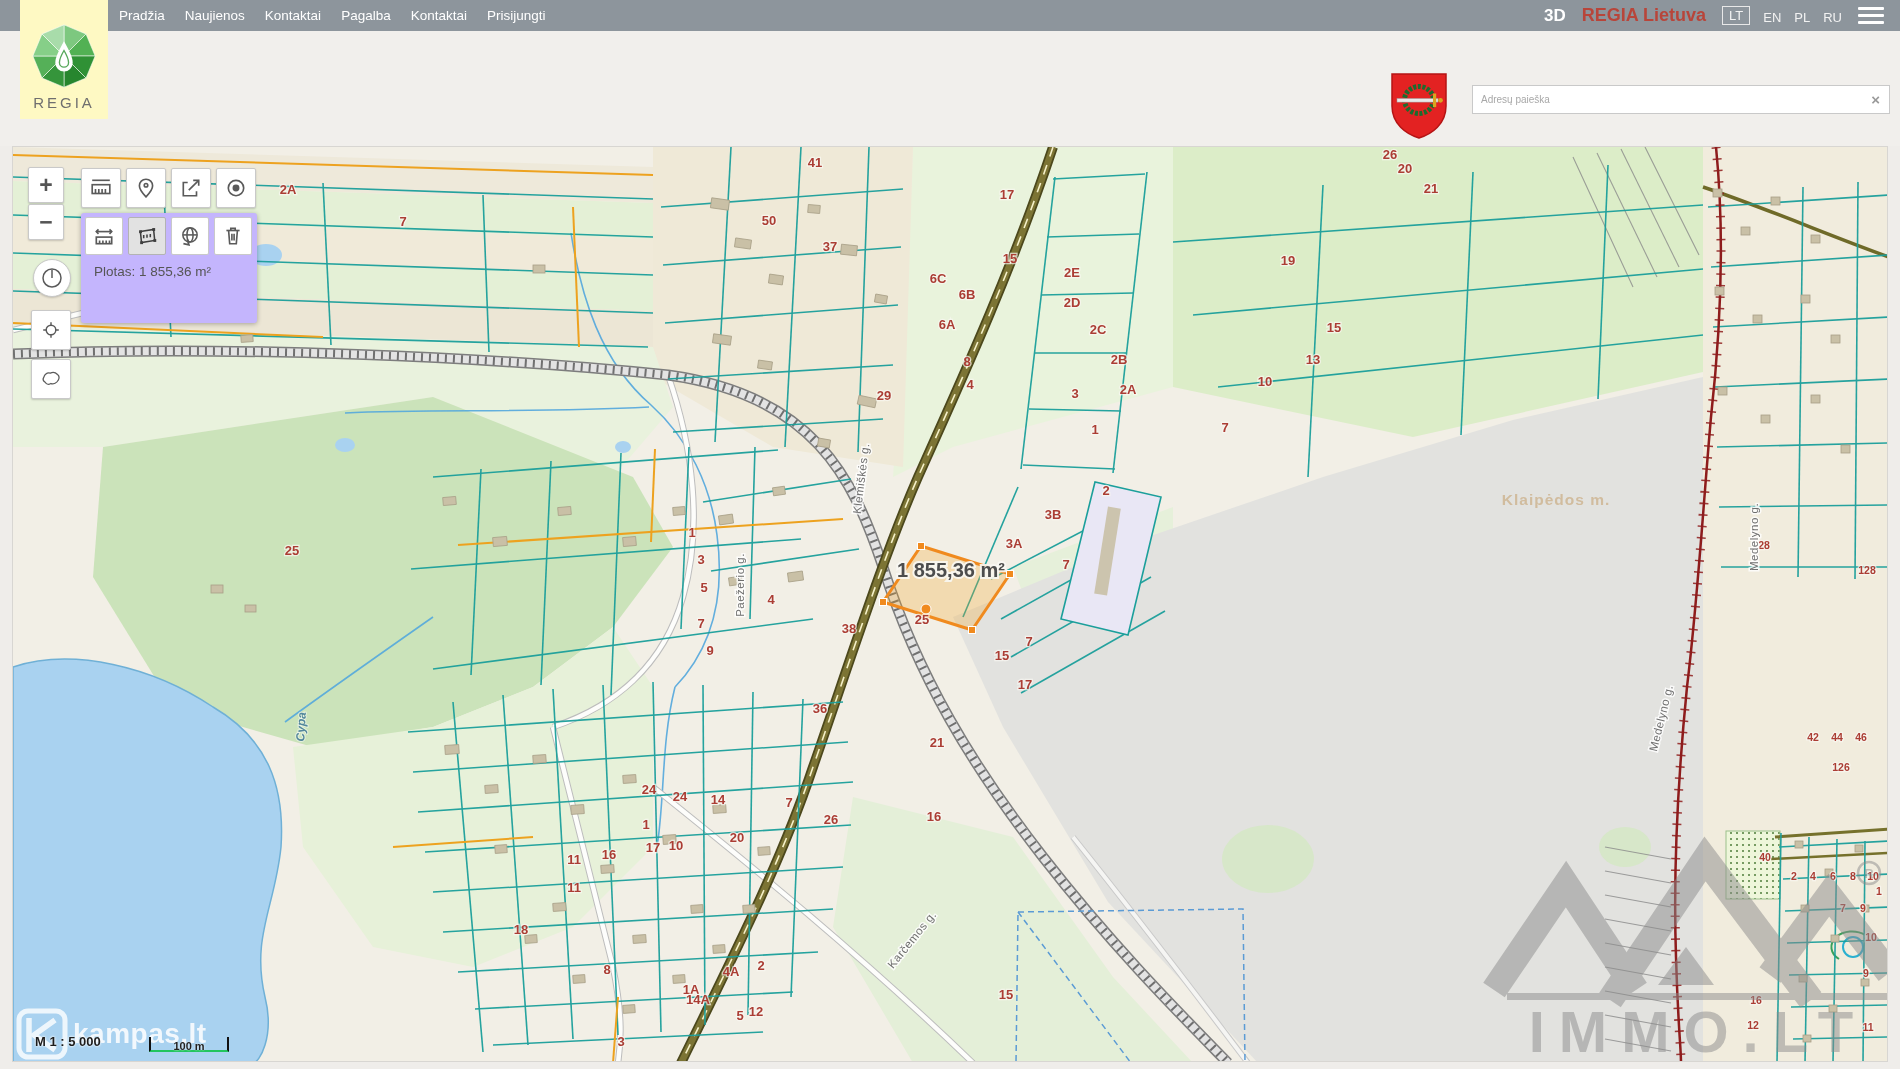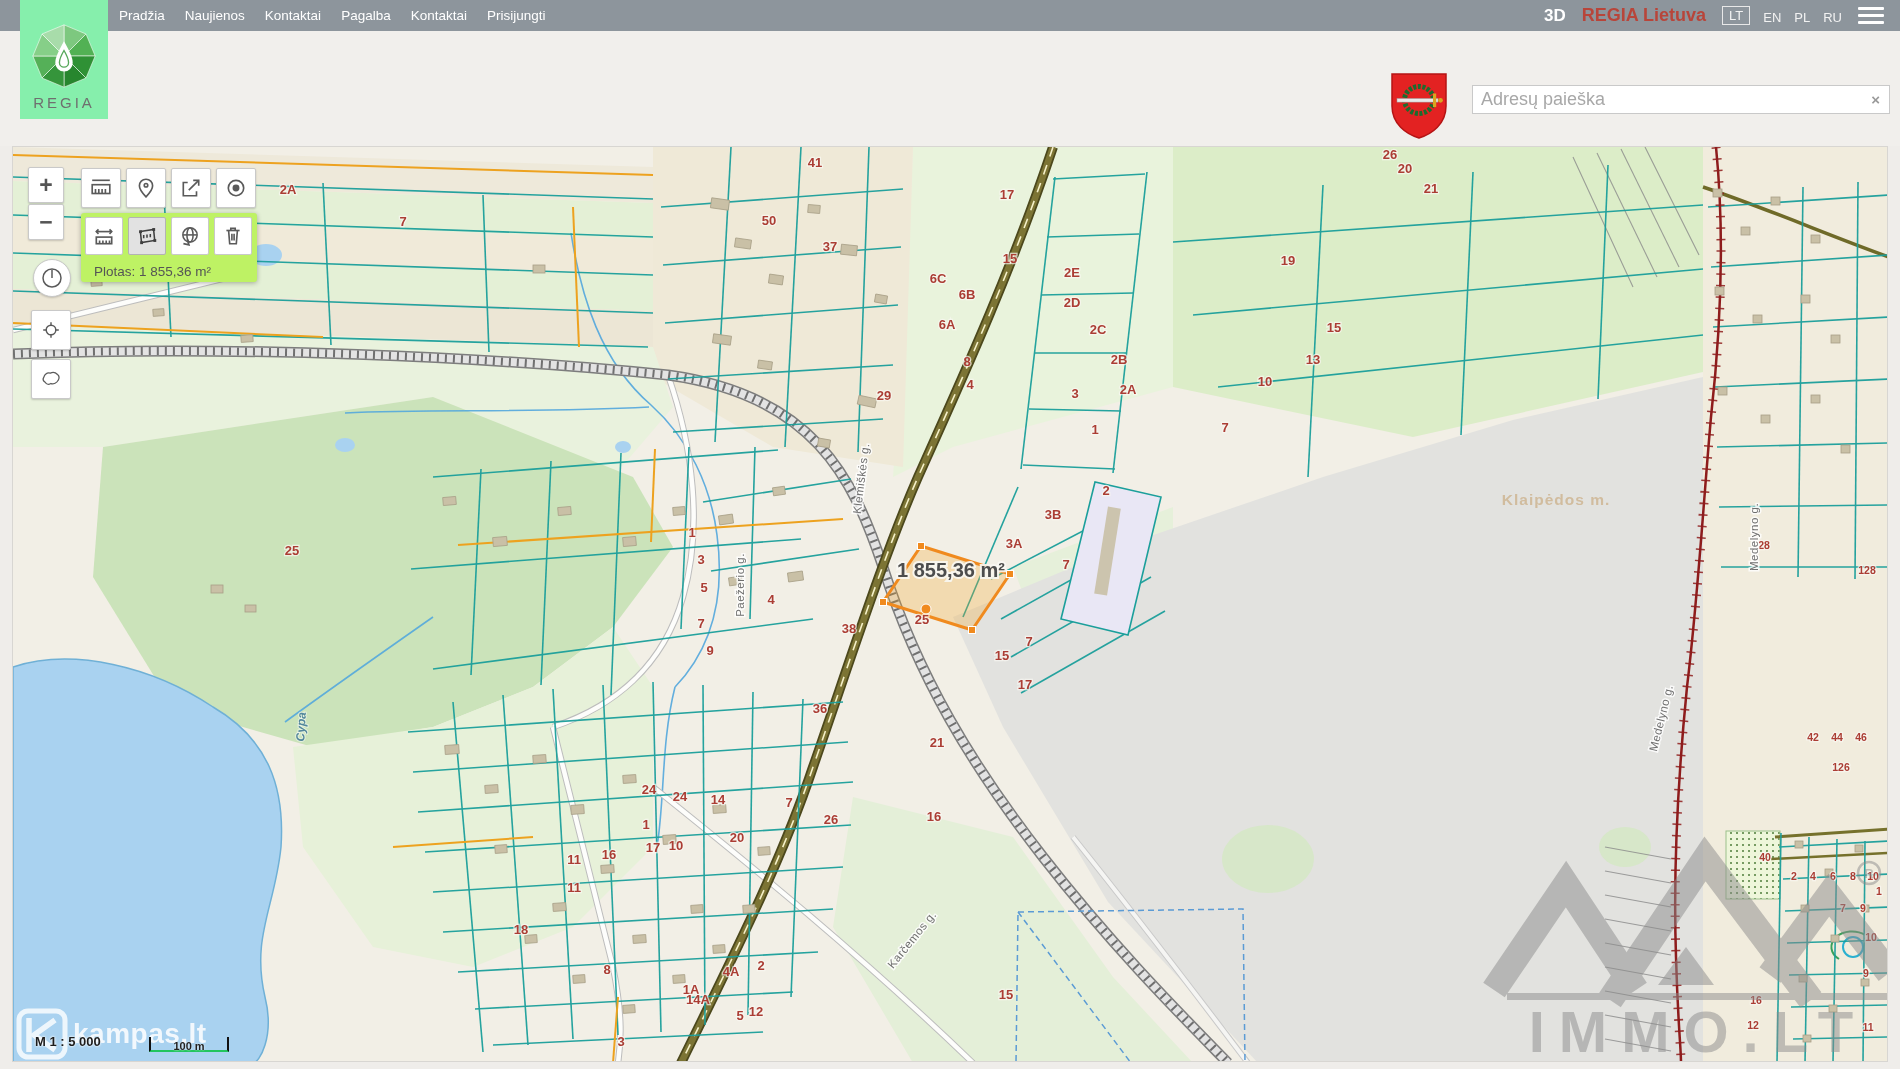--- a/index.html
+++ b/index.html
@@ -12,43 +12,43 @@
   .nav-right{margin-left:auto;display:flex;align-items:center;gap:16px;margin-right:16px}
   .btn-3d{color:#fff;font-weight:bold;font-size:17px;cursor:pointer}
   .brand-lt{color:#b8453a;font-weight:bold;font-size:18px;cursor:pointer}
   .lang-list{display:flex;gap:13px;align-items:flex-end}
   .lang{color:#f2f2f2;font-size:13px;cursor:pointer}
   .lang.active{border:1px solid #e8e8e8;padding:1px 6px}
   .burger{width:26px;height:17px;display:flex;flex-direction:column;justify-content:space-between;cursor:pointer}
   .burger span{display:block;height:3px;background:#fff;border-radius:1px}
 
   
-  .logo-box{position:absolute;top:0;left:20px;width:88px;height:119px;background:#86efac;z-index:6;text-align:center;cursor:pointer}
+  .logo-box{position:absolute;top:0;left:20px;width:88px;height:119px;background:#fef9c3;z-index:6;text-align:center;cursor:pointer}
   .logo-box svg{margin-top:23px}
   .logo-text{font-size:15px;color:#6f6f6f;letter-spacing:3px;margin-top:1px}
 
   
   .header{position:absolute;top:31px;left:0;width:1900px;height:115px;background:#f1efec}
   .org{position:absolute;top:45px;right:515px;text-align:right;z-index:2}
   .org-title{font-size:17px;font-weight:bold;color:#454545}
   .org-line{font-size:11.5px;color:#9a9a9a;margin-top:2px}
   .org-link{color:#4ba6da;cursor:pointer;text-decoration:none}
   .coa{position:absolute;top:42px;left:1390px;z-index:2}
   .search-wrap{position:absolute;top:54px;left:1472px;width:416px;height:27px;background:#fff;border:1px solid #c9c9c9;display:flex;align-items:center;z-index:2}
-  .search-wrap input{flex:1;border:none;outline:none;font-size:18px;color:#555;padding:0 8px;font-family:"Liberation Sans",sans-serif;background:transparent}
+  .search-wrap input{flex:1;border:none;outline:none;font-size:10px;color:#555;padding:0 8px;font-family:"Liberation Sans",sans-serif;background:transparent}
   .search-wrap input::placeholder{color:#a8a8a8}
   .search-clear{color:#9a9a9a;font-size:15px;font-weight:bold;padding:0 9px;cursor:pointer}
 
   
   .map{position:absolute;left:12px;top:146px;width:1876px;height:916px;background:#f2efe6;border:1px solid #d8d6d2;box-sizing:border-box;overflow:hidden}
   .map > svg.base{position:absolute;left:0;top:0}
 
   .tool-btn{position:absolute;background:#fff;border:1px solid #c9c9c9;border-radius:2px;box-shadow:0 1px 2px rgba(0,0,0,.18);display:flex;align-items:center;justify-content:center;cursor:pointer;z-index:4;box-sizing:border-box}
   .zoom-btn{left:15px;width:36px;height:36px;font-size:23px;color:#555;font-weight:bold}
-  .measure-panel{position:absolute;left:68px;top:66px;width:176px;height:69px;background:#bef264;border-radius:3px;box-shadow:0 1px 5px rgba(0,0,0,.3);z-index:3}
+  .measure-panel{position:absolute;left:68px;top:66px;width:176px;height:110px;background:#c4b5fd;border-radius:3px;box-shadow:0 1px 5px rgba(0,0,0,.3);z-index:3}
   .measure-row{display:flex;gap:5px;margin:4px}
   .m-btn{position:static;width:38px;height:38px;box-shadow:none}
   .m-btn.active{background:#e2e2e2;border-color:#b3b3b3}
   .plotas{margin:9px 0 0 13px;font-size:13.5px;color:#555}
 
   .round-btn{left:20px;top:112px;width:38px;height:38px;border-radius:50%}
 
   
   .kampas{position:absolute;left:2px;bottom:0;display:flex;align-items:center;z-index:2;pointer-events:none}
   .kampas-text{font-size:28px;font-weight:bold;color:rgba(255,255,255,.85);margin-left:4px;letter-spacing:.5px}

